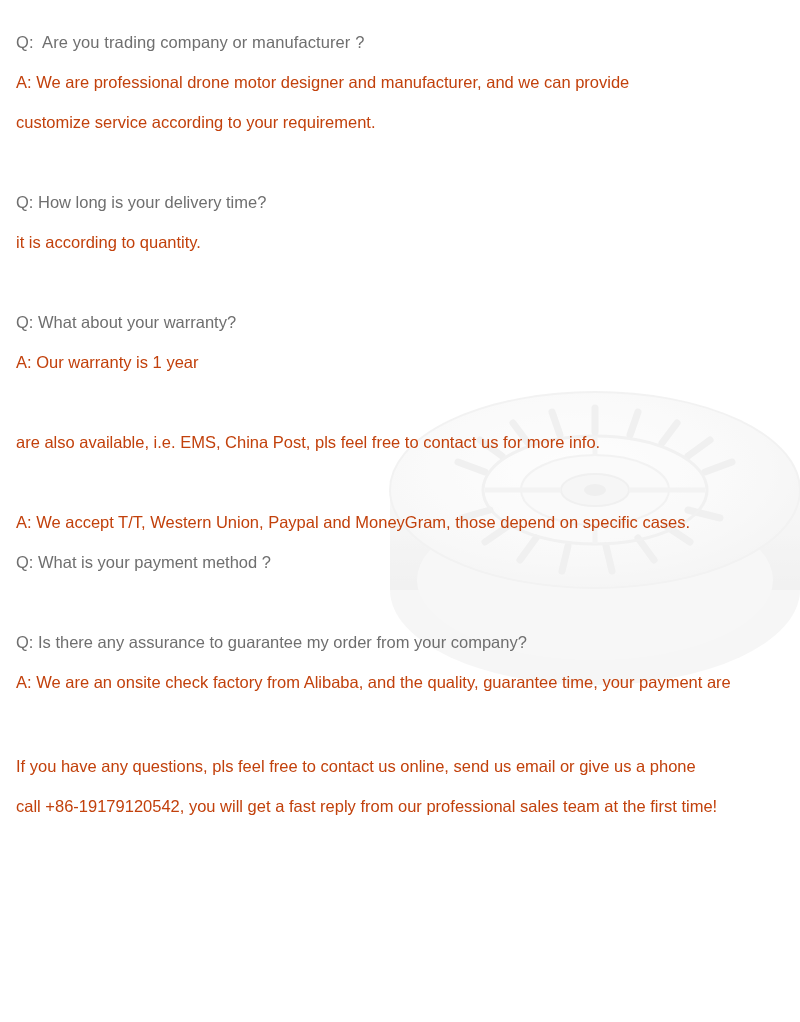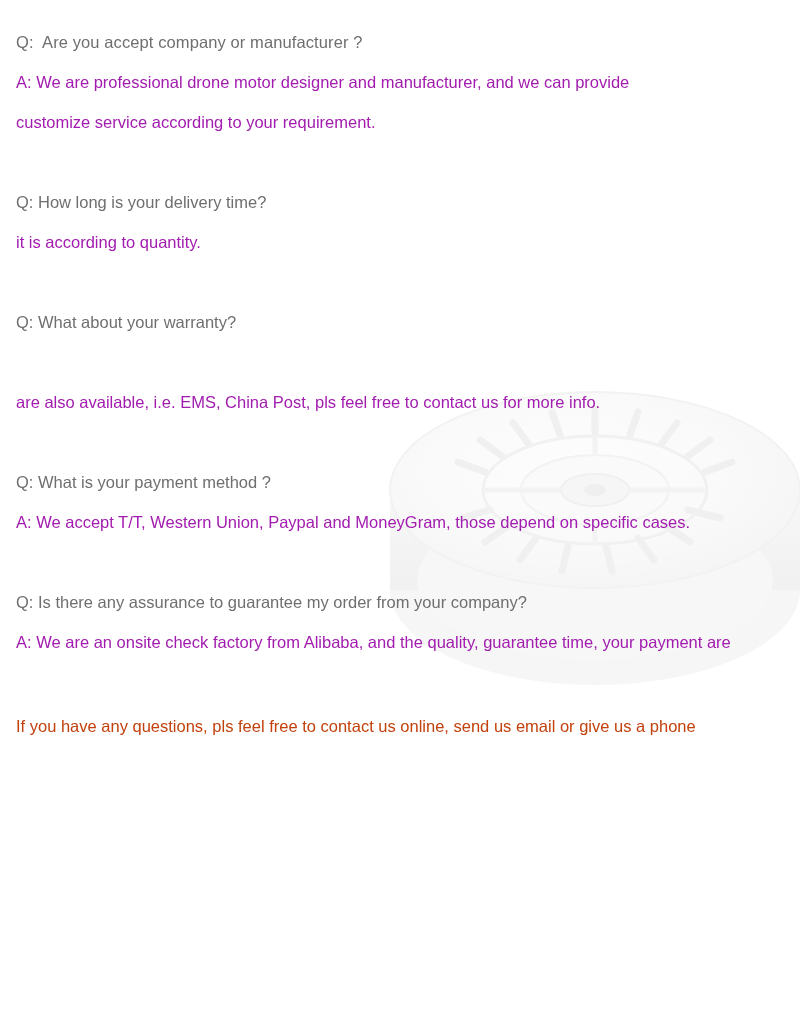--- a/index.html
+++ b/index.html
@@ -47,21 +47,21 @@
     line-height: 40px;
     color: #757575;
     white-space: pre-wrap;
   }
 
   .line.question {
     color: #6f6f6f;
   }
 
   .line.answer {
-    color: #a21caf;
+    color: #c2410c;
   }
 
   .closing {
     margin-top: 44px;
   }
   .closing .line {
     color: #c2410c;
   }
 
   .first-q {
@@ -122,45 +122,47 @@
       <line x1="215" y1="234" x2="215" y2="254"></line>
       <line x1="181" y1="200" x2="105" y2="200"></line>
       <line x1="249" y1="200" x2="325" y2="200"></line>
     </g>
   </svg>
 </div>
 
 <div class="faq-page">
 
   <div class="qa-block">
-    <div class="line question first-q">Q:  Are you accept company or manufacturer ?</div>
+    <div class="line question first-q">Q:  Are you trading company or manufacturer ?</div>
     <div class="line answer">A: We are professional drone motor designer and manufacturer, and we can provide</div>
     <div class="line answer">customize service according to your requirement.</div>
   </div>
 
   <div class="qa-block">
     <div class="line question">Q: How long is your delivery time?</div>
     <div class="line answer">it is according to quantity.</div>
   </div>
 
   <div class="qa-block">
     <div class="line question">Q: What about your warranty?</div>
+    <div class="line answer">A: Our warranty is 1 year</div>
   </div>
 
   <div class="qa-block">
     <div class="line answer">are also available, i.e. EMS, China Post, pls feel free to contact us for more info.</div>
   </div>
 
   <div class="qa-block">
+    <div class="line answer">A: We accept T/T, Western Union, Paypal and MoneyGram, those depend on specific cases.</div>
     <div class="line question">Q: What is your payment method ?</div>
-    <div class="line answer">A: We accept T/T, Western Union, Paypal and MoneyGram, those depend on specific cases.</div>
   </div>
 
   <div class="qa-block">
     <div class="line question">Q: Is there any assurance to guarantee my order from your company?</div>
     <div class="line answer">A: We are an onsite check factory from Alibaba, and the quality, guarantee time, your payment are</div>
   </div>
 
   <div class="closing">
     <div class="line">If you have any questions, pls feel free to contact us online, send us email or give us a phone</div>
+    <div class="line">call +86-19179120542, you will get a fast reply from our professional sales team at the first time!</div>
   </div>
 
 </div>
 
 </body></html>

